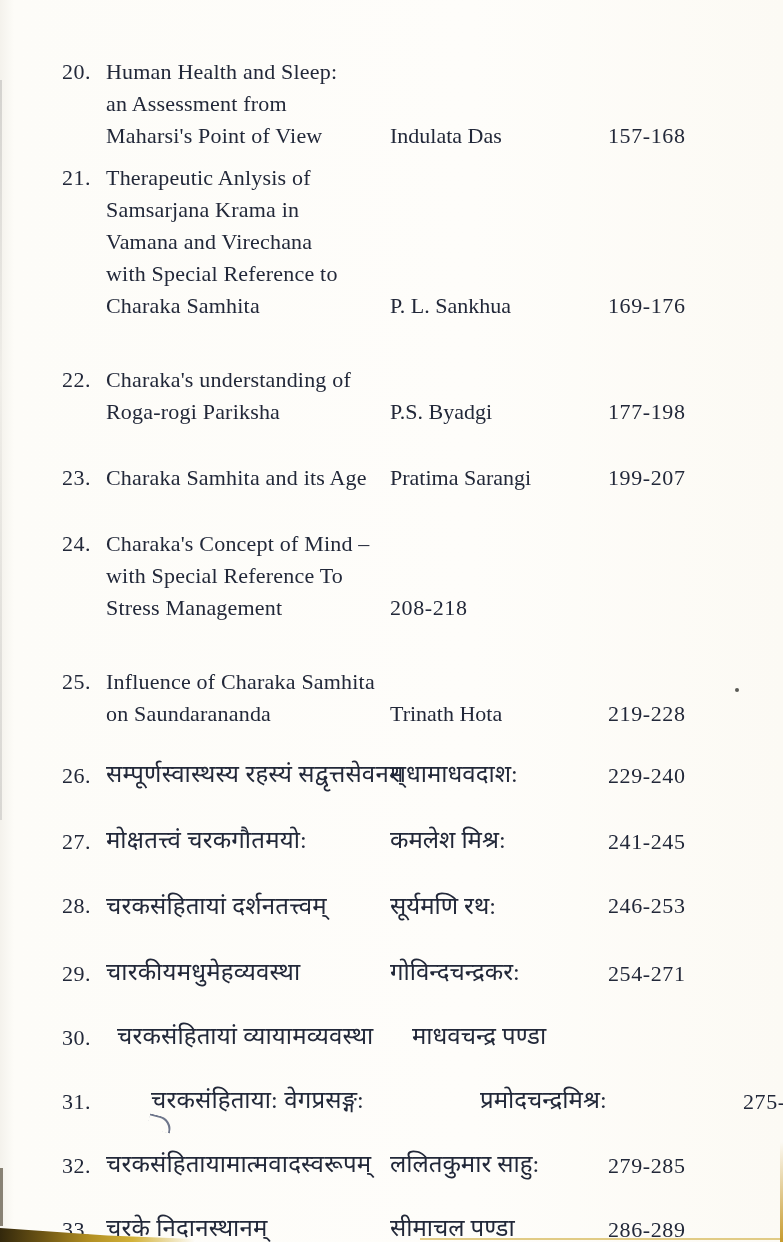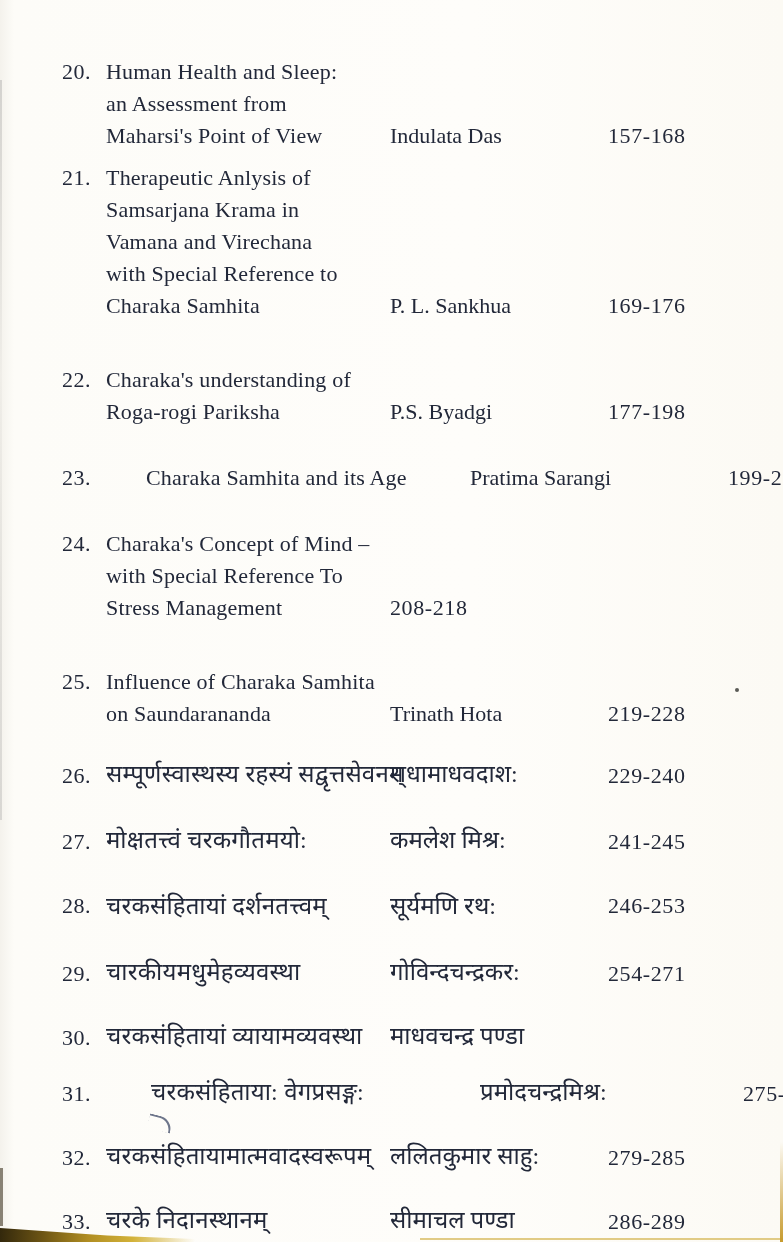--- a/index.html
+++ b/index.html
@@ -52,28 +52,28 @@
   }
   .entry.dev .title, .entry.dev .author {
     font-size: 24px;
     line-height: 36px;
     white-space: nowrap;
   }
   
   .e20 { margin-bottom: 10px; }
   .e21 { margin-bottom: 42px; }
   .e22 { margin-bottom: 34px; }
-  .e23 { margin-bottom: 34px; gap: 40px; }
+  .e23 { margin-bottom: 34px; }
   .e24 { margin-bottom: 42px; }
   .e25 { margin-bottom: 26px; }
   .e26 { margin-bottom: 30px; }
   .e27 { margin-bottom: 30px; }
   .e28 { margin-bottom: 30px; align-items: center; }
   .e29 { margin-bottom: 28px; }
-  .e30 { margin-bottom: 20px; }
+  .e30 { margin-bottom: 28px; gap: 11px; }
   .e31 { margin-bottom: 28px; gap: 45px; }
   .e32 { margin-bottom: 28px; }
   .e33 { margin-bottom: 4px; }
 
   
   .artifact { position: absolute; pointer-events: none; }
   .edge-wedge {
     left: 0; bottom: 0;
     width: 195px; height: 17px;
     background: linear-gradient(to right, #33280c 0%, #6d5514 22%, #b08d22 45%, #d3b239 68%, rgba(211,178,57,0) 100%);

